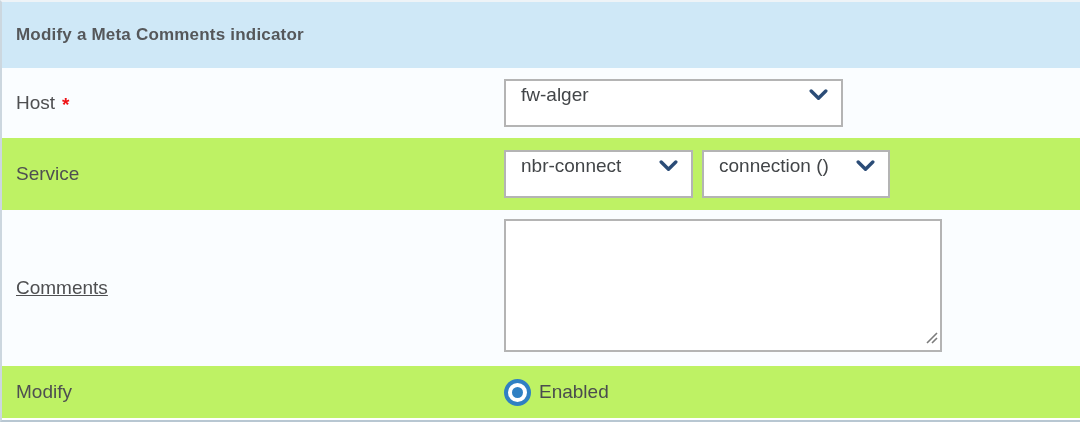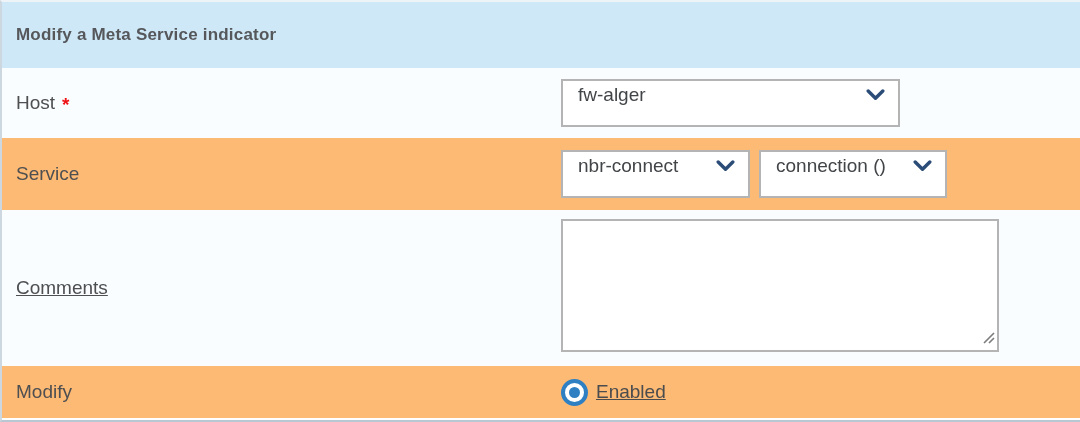--- a/index.html
+++ b/index.html
@@ -26,27 +26,27 @@
     font-weight: bold;
     color: #55575a;
     letter-spacing: 0.2px;
   }
   .row {
     display: flex;
     align-items: center;
     width: 100%;
   }
   .row-light { background: #fafdff; }
-  .row-blue  { background: #fdba74; }
+  .row-blue  { background: #bef264; }
   .row-host     { height: 70px; }
   .row-service  { height: 72px; }
   .row-comments { height: 156px; align-items: flex-start; }
   .row-status   { height: 52px; }
   .label-cell {
-    width: 559px;
+    width: 502px;
     padding-left: 14px;
     font-size: 19px;
     color: #4e4f51;
     display: flex;
     align-items: center;
     gap: 7px;
     flex: none;
   }
   .row-comments .label-cell { align-self: center; text-decoration: underline; }
   .req { color: #ee1215; font-weight: bold; font-size: 19px; position: relative; top: 2px; }
@@ -109,28 +109,28 @@
   .radio.checked::after {
     content: "";
     position: absolute;
     left: 50%; top: 50%;
     width: 11px; height: 11px;
     margin: -5.5px 0 0 -5.5px;
     border-radius: 50%;
     background: #2f80c3;
   }
   .radio.unchecked { border: 4px solid #6f7274; }
-  .radio-label { font-size: 19px; color: #4a4c4e; text-decoration: underline; }
+  .radio-label { font-size: 19px; color: #4a4c4e; }
 </style>
 </head>
 <body>
 
 <div class="panel">
 
-  <div class="panel-header">Modify a Meta Service indicator</div>
+  <div class="panel-header">Modify a Meta Comments indicator</div>
 
   <div class="row row-light row-host">
     <div class="label-cell">
       <span>Host</span>
       <span class="req">*</span>
     </div>
     <div class="field-cell">
       <div class="select select-host" role="combobox">
         <span>fw-alger</span>
         <span class="chev">

